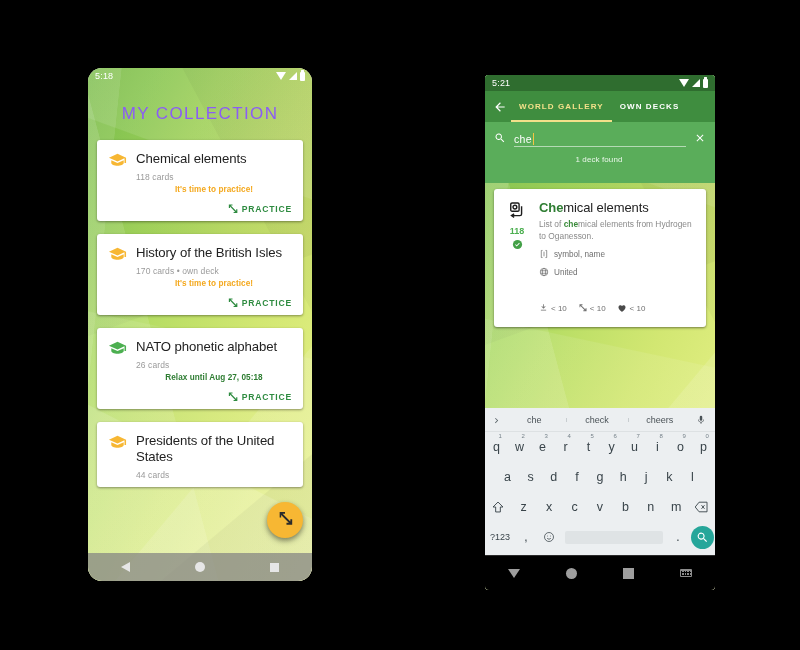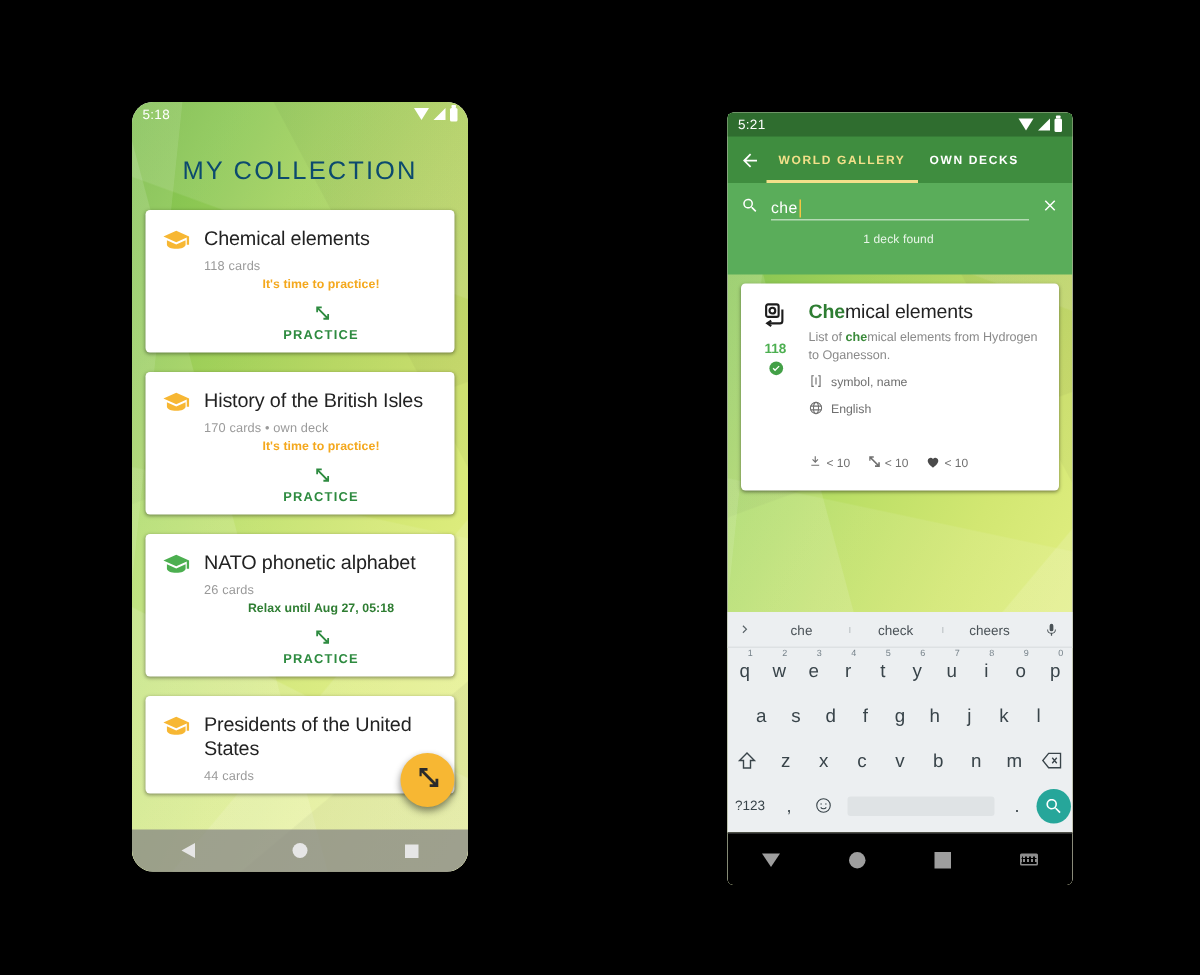--- a/index.html
+++ b/index.html
@@ -70,21 +70,21 @@
   }
 
   
   #phone-left .content { position: relative; width: 100%; height: 100%; }
   .collection-title {
     position: relative; z-index: 5;
     text-align: center;
     font-family: "Liberation Sans", sans-serif;
     font-size: 17px; font-weight: 400;
     letter-spacing: 1.4px;
-    color: #0c4a6e;
+    color: #8b5cf6;
     padding: 20px 0 16px;
   }
   .deck-list {
     position: relative; z-index: 5;
     padding: 0 9px;
     display: flex; flex-direction: column; gap: 13px;
   }
   .deck-card {
     background: #fff;
     border-radius: 3px;
@@ -98,21 +98,21 @@
   .deck-title {
     font-size: 13.2px; color: #222; line-height: 1.22;
     font-weight: 400; letter-spacing: -.1px;
   }
   .deck-count { font-size: 8.5px; color: #9a9a9a; margin-top: 5px; letter-spacing: .1px; }
   .deck-status { font-size: 8.2px; font-weight: 700; margin-top: 3px; letter-spacing: .05px; text-align: center; }
   .deck-status.practice { color: #f4a81d; }
   .deck-status.relax    { color: #2e7d32; }
   .deck-action {
     margin-top: 9px; display: flex; align-items: center;
-    justify-content: flex-end; gap: 4px; flex-direction: column;
+    justify-content: flex-end; gap: 4px;
   }
   .deck-action .lbl {
     font-size: 8.6px; font-weight: 700; color: #2e8b40; letter-spacing: .8px;
   }
   .arrows-ico svg { display: block; }
 
   .fab {
     position: absolute; z-index: 8;
     right: 9px; bottom: 43px;
     width: 36px; height: 36px; border-radius: 50%;
@@ -450,21 +450,21 @@
             <span>symbol, name</span>
           </div>
           <div class="meta-row">
             <span>
               <svg width="10" height="10" viewBox="0 0 24 24" fill="none" stroke="#6f6f6f" stroke-width="1.7">
                   <circle cx="12" cy="12" r="9"></circle>
                   <ellipse cx="12" cy="12" rx="4" ry="9"></ellipse>
                   <path d="M3.2 9h17.6M3.2 15h17.6"></path>
                 </svg>
             </span>
-            <span>English</span>
+            <span>United</span>
           </div>
           <div class="stats-row">
             <span class="stat">
               <span>
                 <svg width="9" height="9" viewBox="0 0 24 24">
                     <path d="M11 3h2v8.2l3.1-3.1 1.4 1.4L12 15l-5.5-5.5 1.4-1.4L11 11.2V3zM5 18h14v2H5z" fill="#6f6f6f"></path>
                   </svg>
               </span>
               <span>&lt; 10</span>
             </span>

